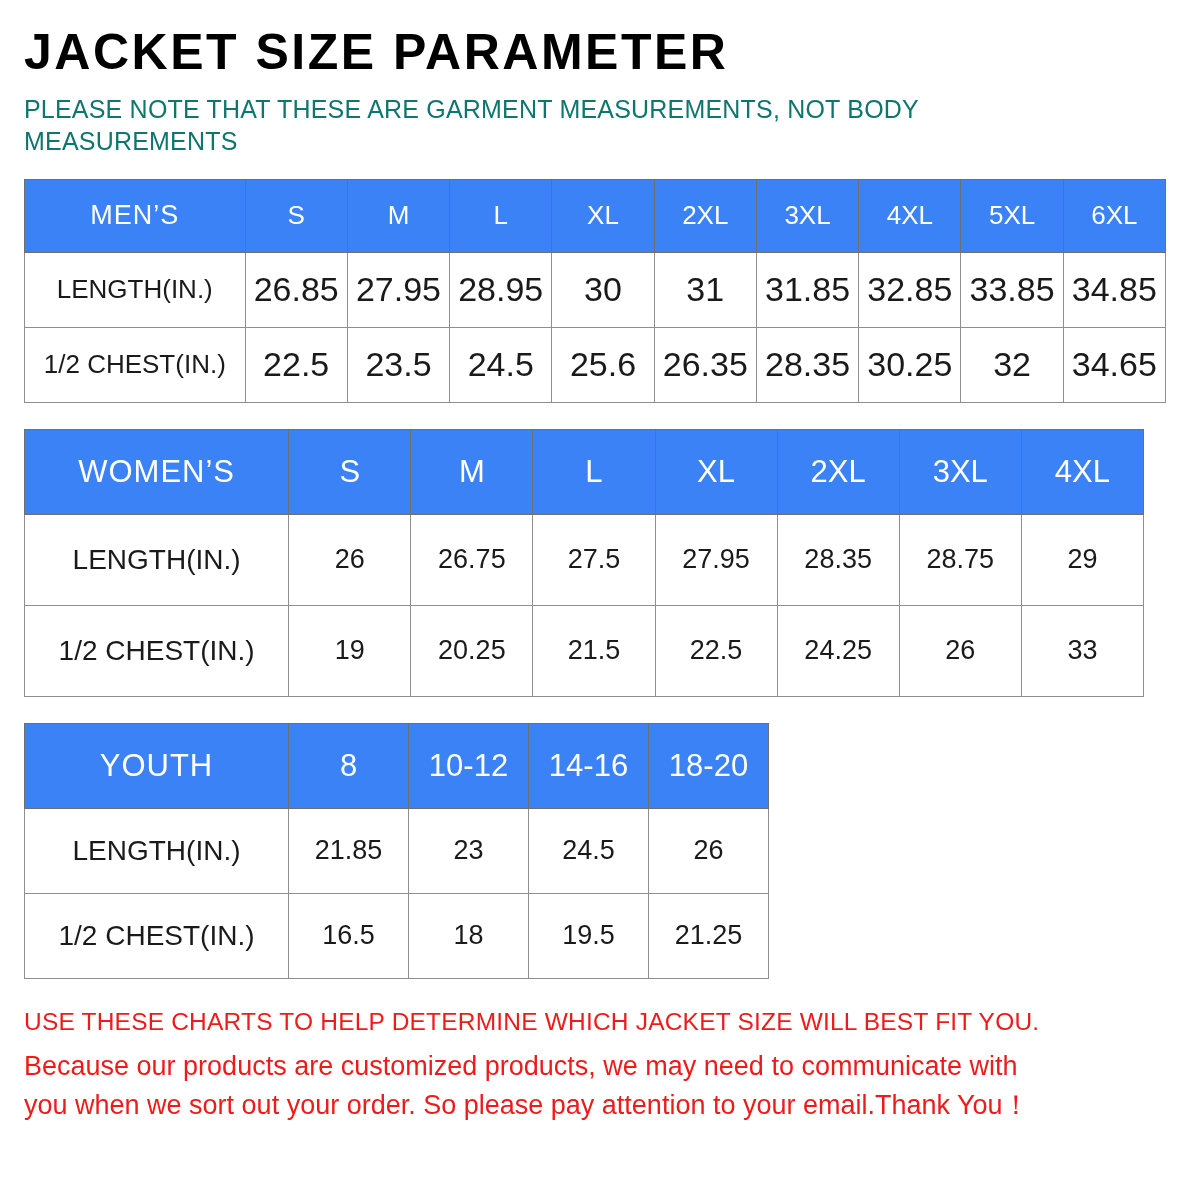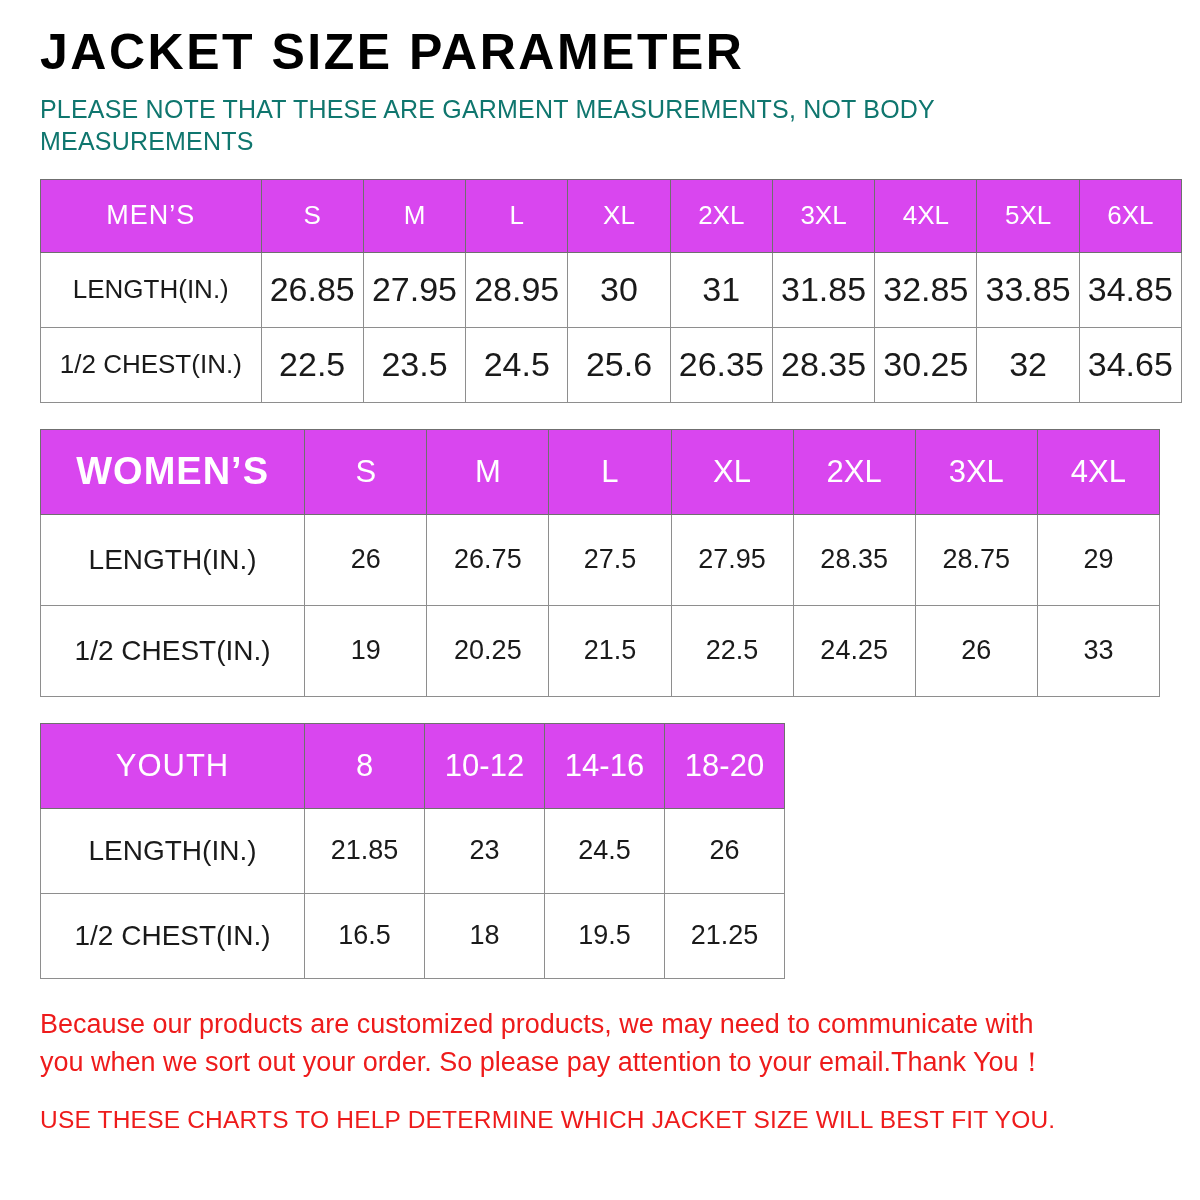--- a/index.html
+++ b/index.html
@@ -11,21 +11,21 @@
     width: 1200px;
     height: 1200px;
     font-family: "Liberation Sans", sans-serif;
     color: #1a1a1a;
     overflow: hidden;
   }
   .page {
     width: 1090px;
     height: 1200px;
     box-sizing: border-box;
-    padding: 26px 28px 0 40px;
+    padding: 26px 28px 0 24px;
     position: relative;
   }
   .title {
     font-size: 50px;
     font-weight: bold;
     letter-spacing: 2.5px;
     color: #000000;
     line-height: 1.05;
     margin: 0 0 14px 0;
     white-space: nowrap;
@@ -45,40 +45,40 @@
   }
   table td, table th {
     border: 1px solid #8e8e8e;
     text-align: center;
     vertical-align: middle;
     font-weight: normal;
     color: #1a1a1a;
     background: #ffffff;
   }
   .hdr td {
-    background: #d946ef;
+    background: #3b82f6;
     color: #ffffff;
     border-color: #6f6f6f;
     margin-top: 28px;
   }
   
   #mens-table {
     width: 1142px;
   }
   #mens-table .hdr td { height: 70px; font-size: 26px; }
   #mens-table td { height: 72px; font-size: 34px; }
   #mens-table .rowlabel { font-size: 26px; }
   #mens-table .hdr .rowlabel { font-size: 27px; letter-spacing: 1px; }
   
   #womens-table {
     width: 1120px;
   }
   #womens-table .hdr td { height: 82px; font-size: 31px; }
   #womens-table td { height: 88px; font-size: 27px; }
-  #womens-table .hdr .rowlabel { font-size: 38px; letter-spacing: 1px; font-weight: bold; }
+  #womens-table .hdr .rowlabel { font-size: 31px; letter-spacing: 1px; }
   #womens-table .rowlabel { font-size: 28px; }
   
   #youth-table {
     width: 745px;
   }
   #youth-table .hdr td { height: 82px; font-size: 31px; }
   #youth-table td { height: 82px; font-size: 27px; }
   #youth-table .hdr .rowlabel { font-size: 31px; letter-spacing: 1px; }
   #youth-table .rowlabel { font-size: 28px; }
 
@@ -228,16 +228,16 @@
       <tr>
         <td class="rowlabel">1/2 CHEST(IN.)</td>
         <td>16.5</td>
         <td>18</td>
         <td>19.5</td>
         <td>21.25</td>
       </tr>
     </tbody>
   </table>
 
+  <p class="footer-red small">USE THESE CHARTS TO HELP DETERMINE WHICH JACKET SIZE WILL BEST FIT YOU.</p>
   <p class="footer-red">Because our products are customized products, we may need to communicate with you when we sort out your order. So please pay attention to your email.Thank You！</p>
-  <p class="footer-red small">USE THESE CHARTS TO HELP DETERMINE WHICH JACKET SIZE WILL BEST FIT YOU.</p>
 
 </div>
 
 </body></html>

